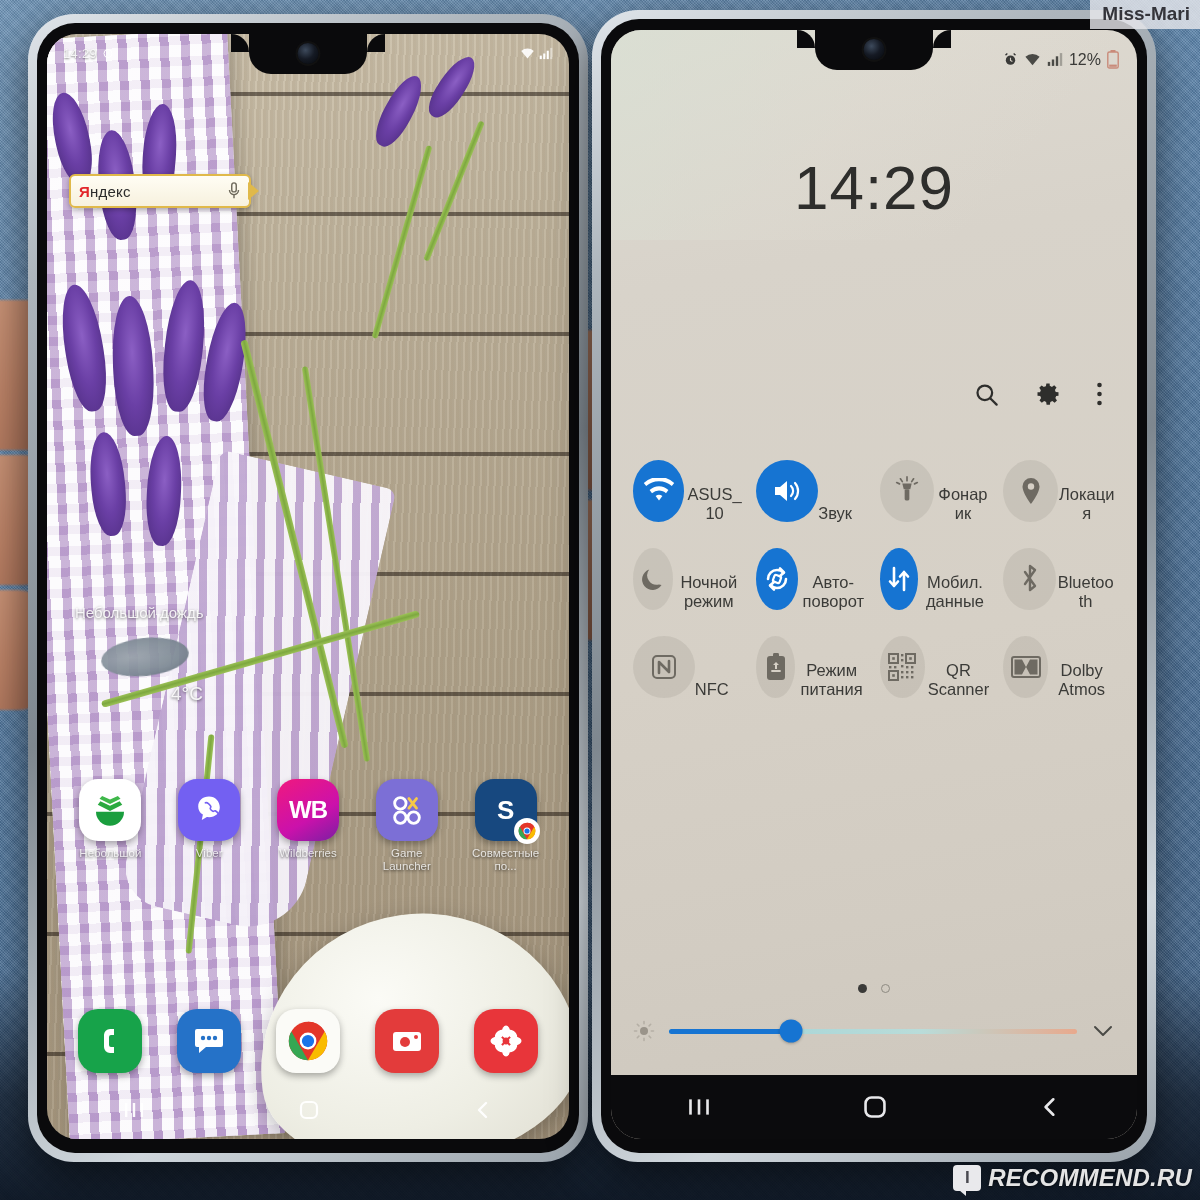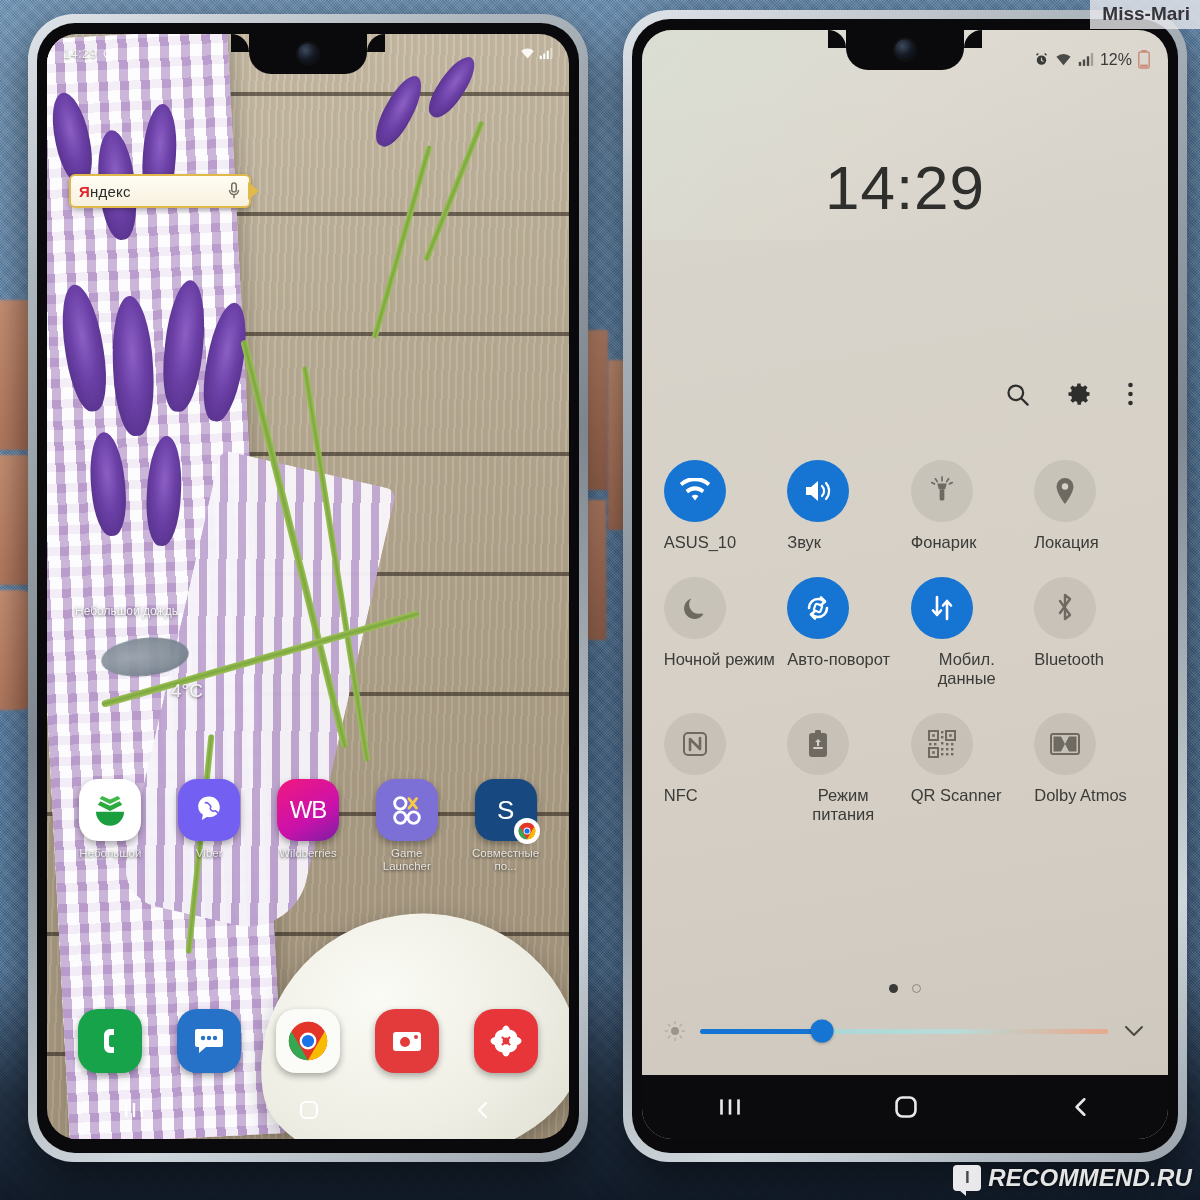--- a/index.html
+++ b/index.html
@@ -53,21 +53,21 @@
     position: relative;
     overflow: hidden;
   }
   .screen {
     width: 100%; height: 100%;
     border-radius: 30px;
     overflow: hidden;
     position: relative;
   }
   #phone-left  { left: 28px;  top: 14px;  width: 560px; height: 1148px; }
-  #phone-right { left: 623px; top: 10px;  width: 564px; height: 1152px; }
+  #phone-right { left: 592px; top: 10px;  width: 564px; height: 1152px; }
 
   
   .notch {
     position: absolute; top: 0; left: 50%; transform: translateX(-50%);
     width: 118px; height: 40px;
     background: #0a0a0c;
     border-radius: 0 0 22px 22px;
     z-index: 30;
   }
   .notch::before, .notch::after {
@@ -157,21 +157,21 @@
   .y-arrow {
     position:absolute; right:-10px; top:50%; transform:translateY(-50%);
     width:0;height:0; border-top:9px solid transparent; border-bottom:9px solid transparent;
     border-left:11px solid #e0b94a;
   }
 
   .weather {
     position:absolute; left:28px; top:570px; z-index:15;
     color: rgba(255,255,255,.88); text-shadow: 0 1px 3px rgba(0,0,0,.55);
   }
-  .weather-desc { font-size: 12px; }
+  .weather-desc { font-size: 15px; }
   .weather-temp { font-size: 19px; margin-top: 62px; margin-left: 96px; }
   .cloud-ico {
     position:absolute; left:26px; top:34px; width:88px; height:38px;
     background: radial-gradient(ellipse at 35% 45%, #9aa3ac 0%, #7e8a95 60%, #616d79 100%);
     border-radius: 50%;
     transform: rotate(-6deg);
     filter: blur(.6px);
     opacity:.94;
   }
 
@@ -179,21 +179,21 @@
     position:absolute; left:0; right:0; z-index: 16;
     display:flex; justify-content:space-around; padding: 0 14px;
   }
   #approw-1 { top: 745px; }
   .app { width: 78px; display:flex; flex-direction:column; align-items:center; }
   .app-ico {
     width: 62px; height: 62px; border-radius: 19px;
     display:flex; align-items:center; justify-content:center;
     box-shadow: 0 3px 7px rgba(0,0,0,.32);
     position:relative;
-    font-weight: 400;
+    font-weight: 700;
   }
   .app-label {
     margin-top: 6px; font-size: 11.5px; line-height: 1.12; text-align:center;
     color: rgba(255,255,255,.80); text-shadow: 0 1px 3px rgba(0,0,0,.7);
     max-width: 80px; word-break: break-word;
   }
 
   .dock {
     position:absolute; left:0; right:0; top: 975px; z-index: 16;
     display:flex; justify-content:space-around; padding: 0 14px;
@@ -232,21 +232,21 @@
     color:#3c3c39; font-size: 21px; font-weight: 400;
   }
   .qs-header {
     position:absolute; top: 350px; right: 34px; z-index: 12;
     display:flex; align-items:center; gap: 34px;
   }
   .qs-grid {
     position:absolute; top: 430px; left: 16px; right: 16px; z-index: 12;
   }
   .qs-row { display:flex; justify-content:space-around; margin-bottom: 26px; }
-  .qs-tile { width: 112px; display:flex; flex-direction:column; align-items:flex-start; }
+  .qs-tile { width: 112px; display:flex; flex-direction:row; align-items:flex-end; }
   .qs-circle {
     width: 62px; height: 62px; border-radius: 50%;
     display:flex; align-items:center; justify-content:center;
   }
   .qs-circle.on  { background: #1674d2; color:#ffffff; }
   .qs-circle.off { background: rgba(150,145,136,.22); color:#6e6a62; }
   .qs-label {
     margin-top: 11px; font-size: 16.5px; line-height: 1.12; text-align:center;
     color: #3b3b38; word-break: break-word;
   }

